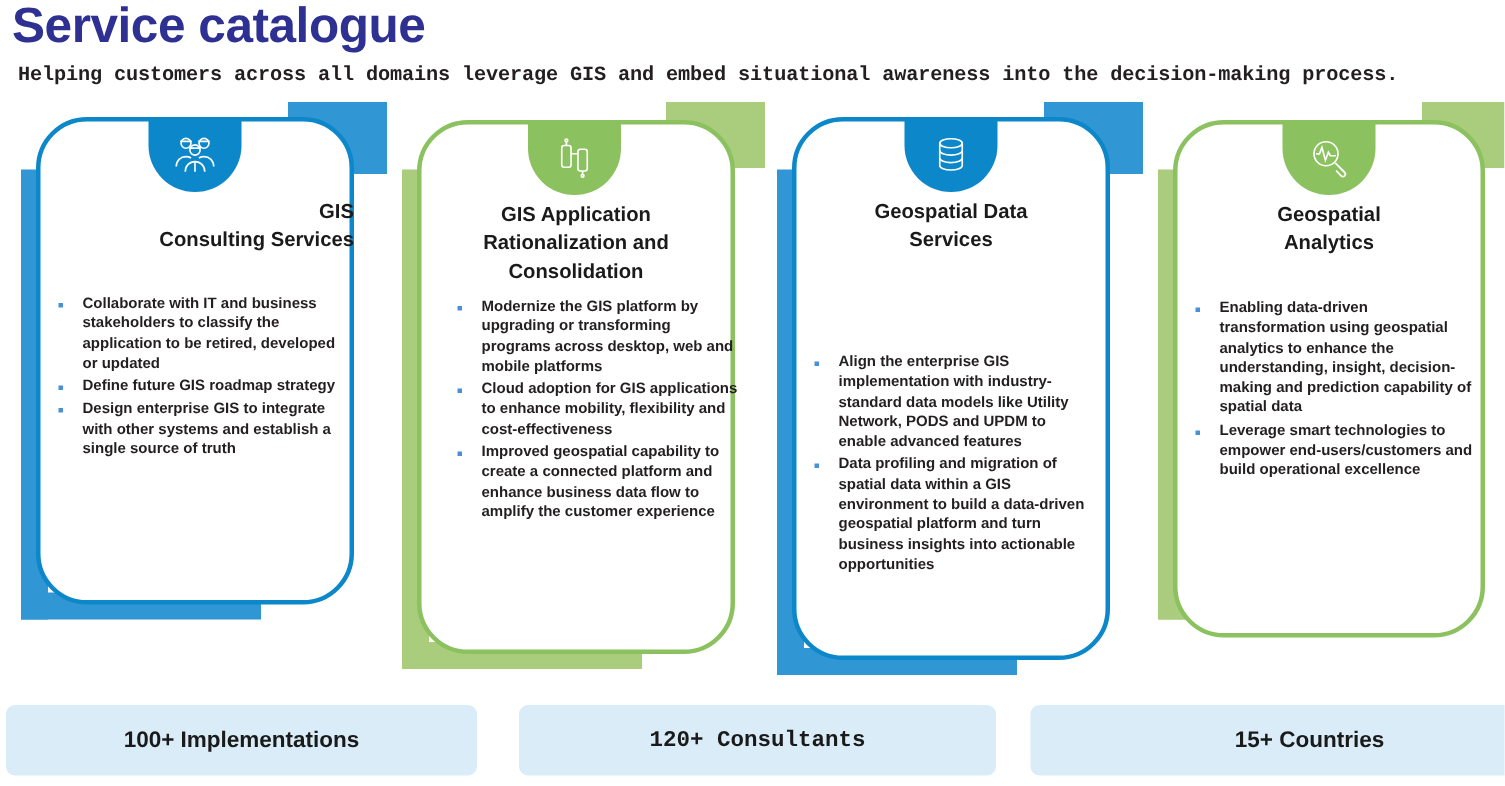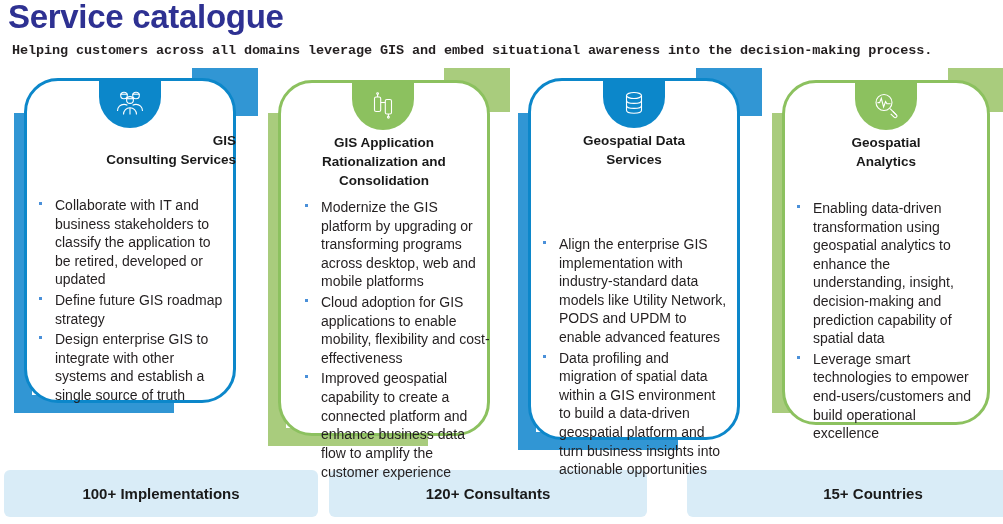--- a/index.html
+++ b/index.html
@@ -92,24 +92,25 @@
   }
 
   .bullets {
     position: absolute;
     z-index: 5;
     list-style: none;
   }
   .bullets li {
     position: relative;
     padding-left: 19px;
-    font-size: 14px;
+    font-size: 10px;
     line-height: 1.33;
     color: #231f20;
     margin-bottom: 2px;
+    font-weight: bold;
   }
   .bullets li::before {
     content: "";
     position: absolute;
     left: 3px;
     top: 6px;
     width: 3px;
     height: 3px;
     background: #4a90d9;
   }
@@ -194,21 +195,21 @@
           <path d="M20.4 25.6v-2.6"></path>
             <circle cx="20.4" cy="26.2" r="0.9"></circle>
           <path d="M12.7 11.5h4.6"></path>
         </svg>
       </div>
 
       <div class="card-title" style="left:10px;top:65px;width:212px;">GIS Application<br>Rationalization and<br>Consolidation</div>
 
       <ul class="bullets" style="left:34px;top:130px;width:190px;">
         <li>Modernize the GIS platform by upgrading or transforming programs across desktop, web and mobile platforms</li>
-        <li>Cloud adoption for GIS applications to enable mobility, flexibility and cost-effectiveness</li>
+        <li>Cloud adoption for GIS applications to enhance mobility, flexibility and cost-effectiveness</li>
         <li>Improved geospatial capability to create a connected platform and enhance business data flow to amplify the customer experience</li>
       </ul>
     </div>
 
     <div class="card" style="left:518px;width:250px;">
       <div class="accent-corner" style="left:178px;top:0;width:66px;height:48px;background:#3196d4;"></div>
       <div class="accent-corner" style="left:0;top:45px;width:18px;height:337px;background:#3196d4;"></div>
       <div class="accent-corner" style="left:0;top:364px;width:160px;height:18px;background:#3196d4;"></div>
 
       <div class="tube" style="left:10px;top:10px;width:212px;height:362px;border-color:#0c87ca;"></div>
@@ -251,17 +252,17 @@
       <ul class="bullets" style="left:22px;top:131px;width:190px;">
         <li>Enabling data-driven transformation using geospatial analytics to enhance the understanding, insight, decision-making and prediction capability of spatial data</li>
         <li>Leverage smart technologies to empower end-users/customers and build operational excellence</li>
       </ul>
     </div>
 
   </div>
 
   <div class="stats">
     <div class="stat-pill" style="left:4px;width:314px;">100+ Implementations</div>
-    <div class="stat-pill" style="left:329px;width:318px;">120+ Consultants</div>
+    <div class="stat-pill" style="left:346px;width:318px;font-family:Liberation Mono, monospace;">120+ Consultants</div>
     <div class="stat-pill" style="left:687px;width:372px;">15+ Countries</div>
   </div>
 
 </div>
 
 </body></html>

